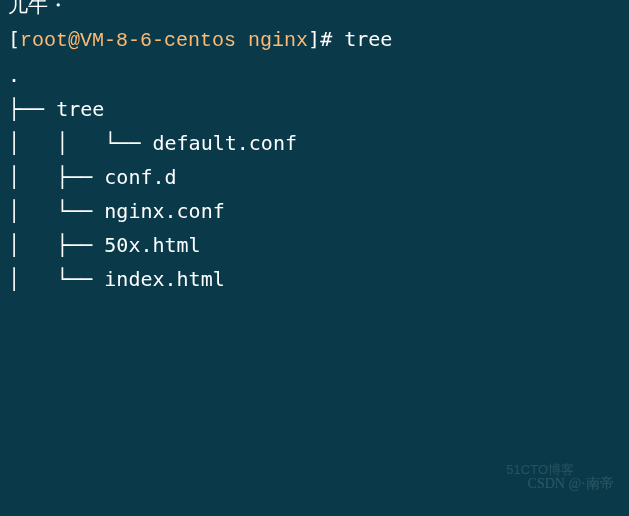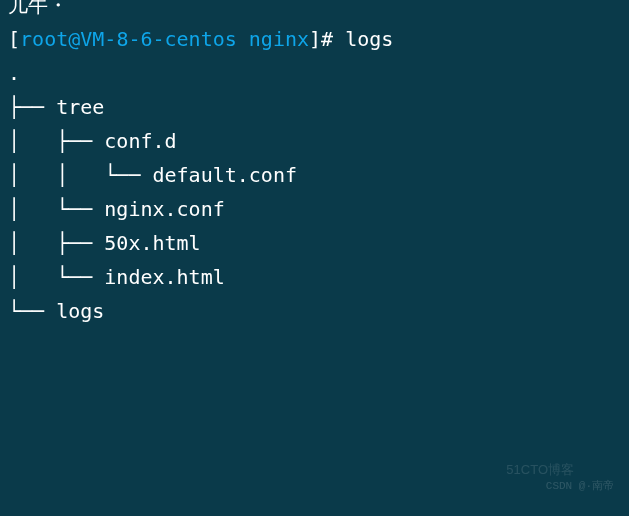--- a/index.html
+++ b/index.html
@@ -16,69 +16,69 @@
       padding: 0;
       width: 629px;
       height: 516px;
       overflow: hidden;
       position: relative;
     }
     .terminal {
       padding: 0 8px;
     }
     .prompt-user {
-      color: #0ea5e9;
+      color: #fdba74;
+      font-family: Liberation Mono, monospace;
     }
     .bracket {
       color: #ffffff;
     }
     .cursor {
       display: inline-block;
       width: 12px;
       height: 22px;
       background-color: #4ade80;
       vertical-align: middle;
       margin-bottom: 3px;
     }
     .line {
       white-space: pre;
     }
     .watermark {
       position: absolute;
       bottom: 20px;
       right: 15px;
       color: rgba(255,255,255,0.15);
-      font-size: 11px;
-      font-family: Liberation Mono, monospace;
+      font-size: 14px;
+      font-family: Liberation Serif, serif;
     }
     .watermark2 {
       position: absolute;
       bottom: 35px;
       right: 55px;
       color: rgba(255,255,255,0.12);
       font-size: 13px;
       font-family: sans-serif;
       margin-left: 17px;
     }
     .partial-top {
       color: #ffffff;
       margin-top: -12px;
     }
   </style>
 </head>
 <body>
 
 <div class="terminal">
   <div class="line partial-top">儿牛・</div>
-  <div class="line"><span class="bracket">[</span><span class="prompt-user">root@VM-8-6-centos nginx</span><span class="bracket">]# </span><span>logs</span></div>
+  <div class="line"><span class="bracket">[</span><span class="prompt-user">root@VM-8-6-centos nginx</span><span class="bracket">]# </span><span>tree</span></div>
   <div class="line">.</div>
   <div class="line">├── tree</div>
+  <div class="line">│   │   └── default.conf</div>
   <div class="line">│   ├── conf.d</div>
-  <div class="line">│   │   └── default.conf</div>
   <div class="line">│   └── nginx.conf</div>
   <div class="line">│   ├── 50x.html</div>
   <div class="line">│   └── index.html</div>
-  <div class="line">└── logs</div>
   <div class="line">&nbsp;</div>
 </div>
 
 <div class="watermark2">51CTO博客</div>
 <div class="watermark">CSDN @·南帝</div>
 
 </body></html>

